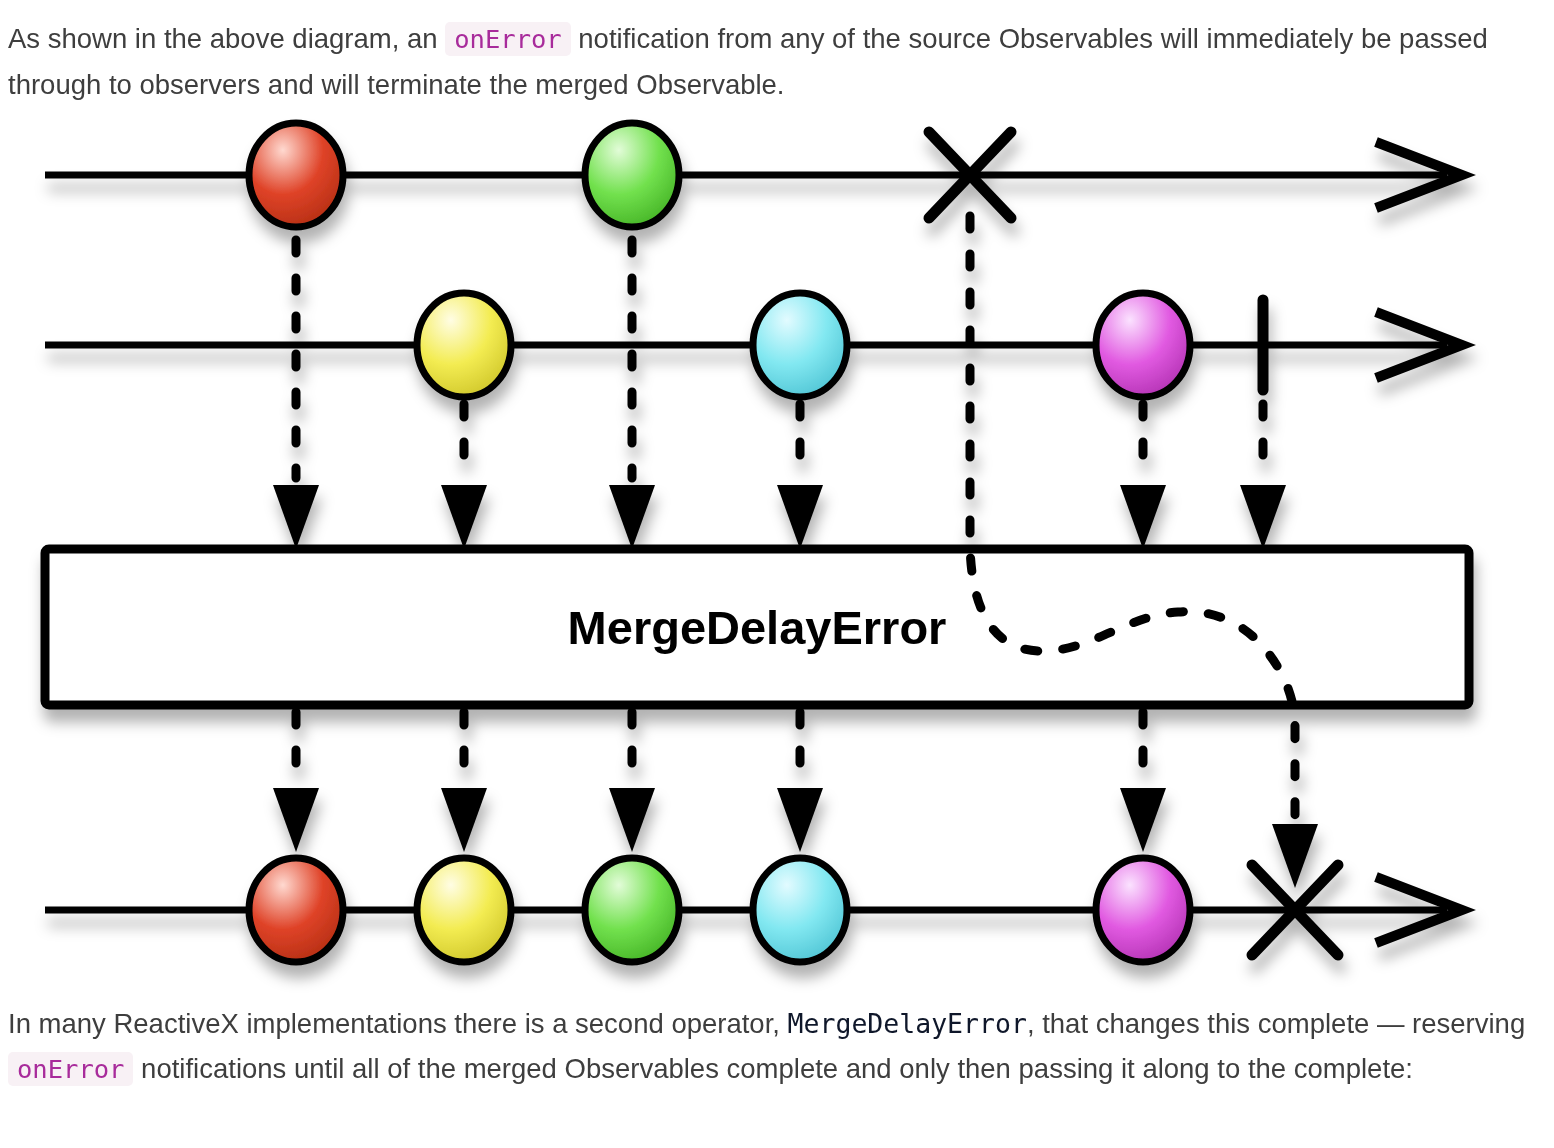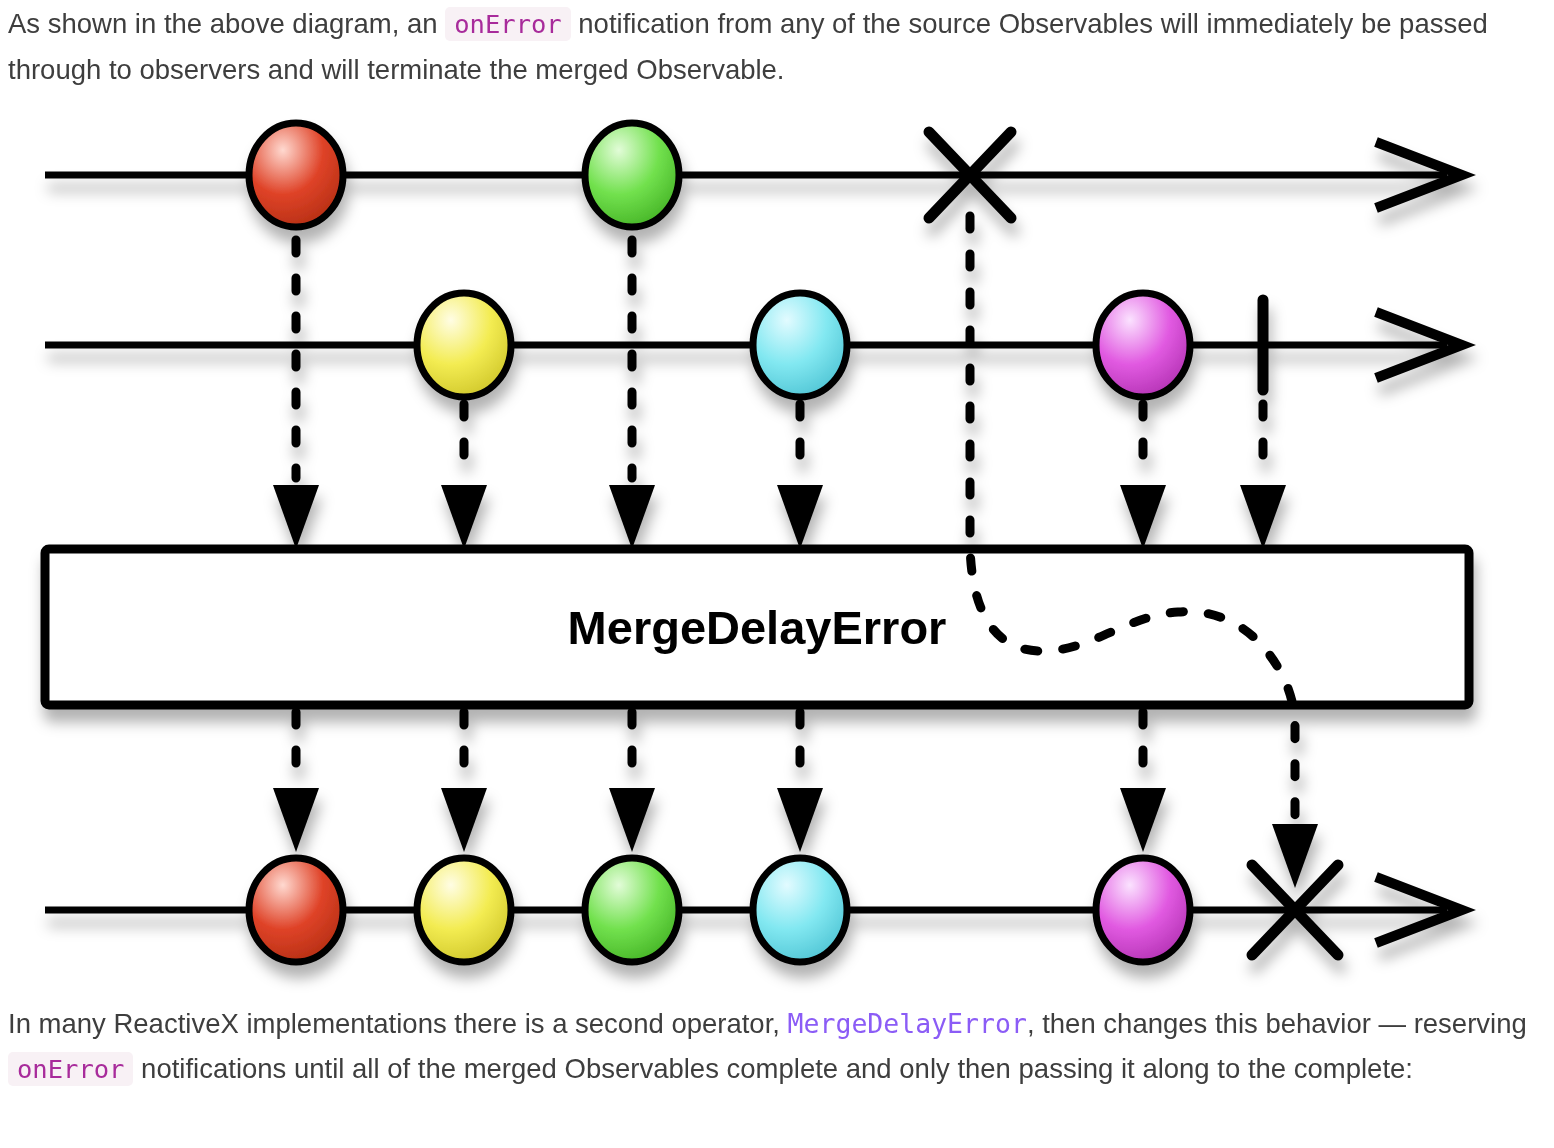--- a/index.html
+++ b/index.html
@@ -1,26 +1,26 @@
 <!DOCTYPE html>
 <html><head>
 <meta charset="utf-8">
 <style>
   html,body{margin:0;padding:0;background:#ffffff;}
   .page{position:relative;width:1554px;height:1148px;background:#ffffff;overflow:hidden;
         font-family:"Liberation Sans","DejaVu Sans",sans-serif;color:#3e3e3e;}
   .para{position:absolute;left:8px;width:1522px;margin:0;font-size:27.5px;line-height:45px;
         color:#3e3e3e;font-weight:400;}
-  #p1{top:1px;}
+  #p1{top:16px;}
   #p2{top:1001px;}
   code.hl{font-family:"DejaVu Sans Mono","Liberation Mono",monospace;
           font-size:25.5px;color:#a82b9b;background:#f8f1f5;border-radius:5px;
           padding:2px 9px;white-space:nowrap;}
   code.tt{font-family:"DejaVu Sans Mono","Liberation Mono",monospace;
-          font-size:26.5px;color:#8b5cf6;background:transparent;white-space:nowrap;margin-top:14px;}
+          font-size:26.5px;color:#0f172a;background:transparent;white-space:nowrap;margin-top:14px;}
   #diagram-svg{position:absolute;left:0;top:0;}
 </style>
 </head>
 <body>
 
 <div class="page">
 
   <p class="para" id="p1"><span>As shown in the above diagram, an </span><code class="hl">onError</code><span> notification from any of the source Observables will immediately be passed through to observers and will terminate the merged Observable.</span></p>
 
   <svg id="diagram-svg" width="1554" height="1148" viewBox="0 0 1554 1148" xmlns="http://www.w3.org/2000/svg">
@@ -108,15 +108,15 @@
         <ellipse cx="800" cy="345" rx="47" ry="52" fill="url(#g-cyan)" stroke="#000" stroke-width="7"></ellipse>
         <ellipse cx="1143" cy="345" rx="47" ry="52" fill="url(#g-magenta)" stroke="#000" stroke-width="7"></ellipse>
         <ellipse cx="296" cy="910" rx="47" ry="52" fill="url(#g-red)" stroke="#000" stroke-width="7"></ellipse>
         <ellipse cx="464" cy="910" rx="47" ry="52" fill="url(#g-yellow)" stroke="#000" stroke-width="7"></ellipse>
         <ellipse cx="632" cy="910" rx="47" ry="52" fill="url(#g-green)" stroke="#000" stroke-width="7"></ellipse>
         <ellipse cx="800" cy="910" rx="47" ry="52" fill="url(#g-cyan)" stroke="#000" stroke-width="7"></ellipse>
         <ellipse cx="1143" cy="910" rx="47" ry="52" fill="url(#g-magenta)" stroke="#000" stroke-width="7"></ellipse>
       </g>
     </svg>
 
-  <p class="para" id="p2"><span>In many ReactiveX implementations there is a second operator, </span><code class="tt">MergeDelayError</code><span>, then changes this behavior — reserving </span><code class="hl">onError</code><span> notifications until all of the merged Observables complete and only then passing it along to the complete:</span></p>
+  <p class="para" id="p2"><span>In many ReactiveX implementations there is a second operator, </span><code class="tt">MergeDelayError</code><span>, that changes this complete — reserving </span><code class="hl">onError</code><span> notifications until all of the merged Observables complete and only then passing it along to the complete:</span></p>
 
 </div>
 
 </body></html>

